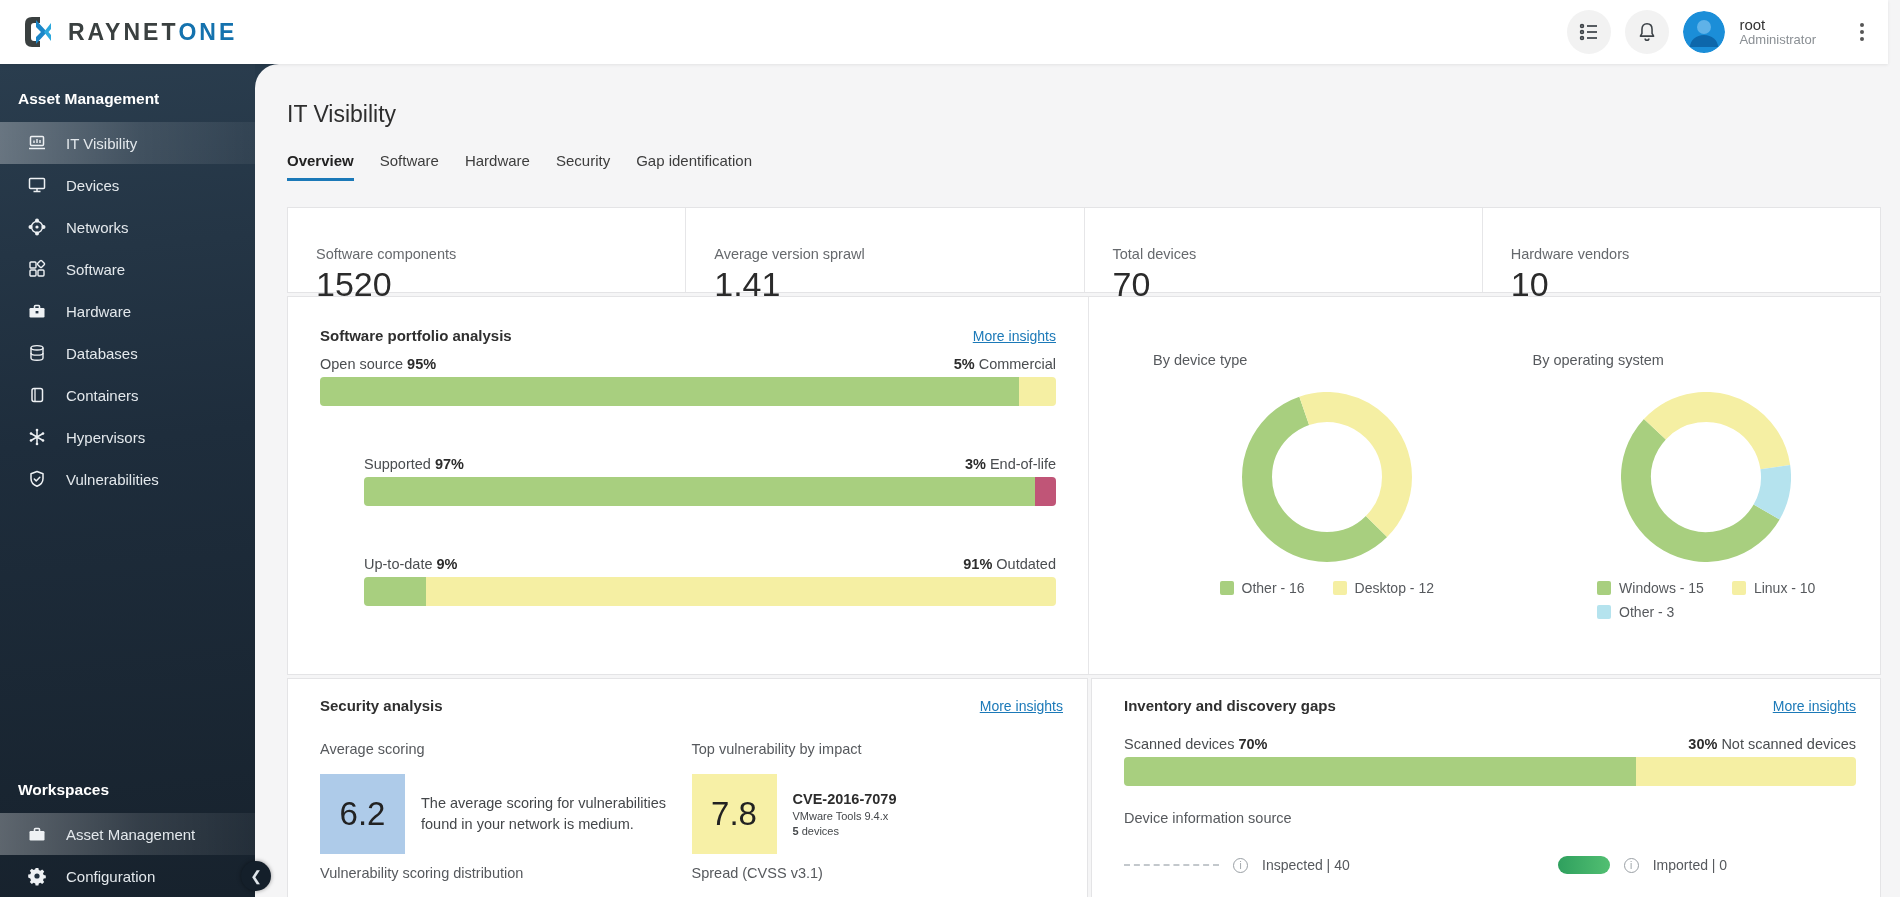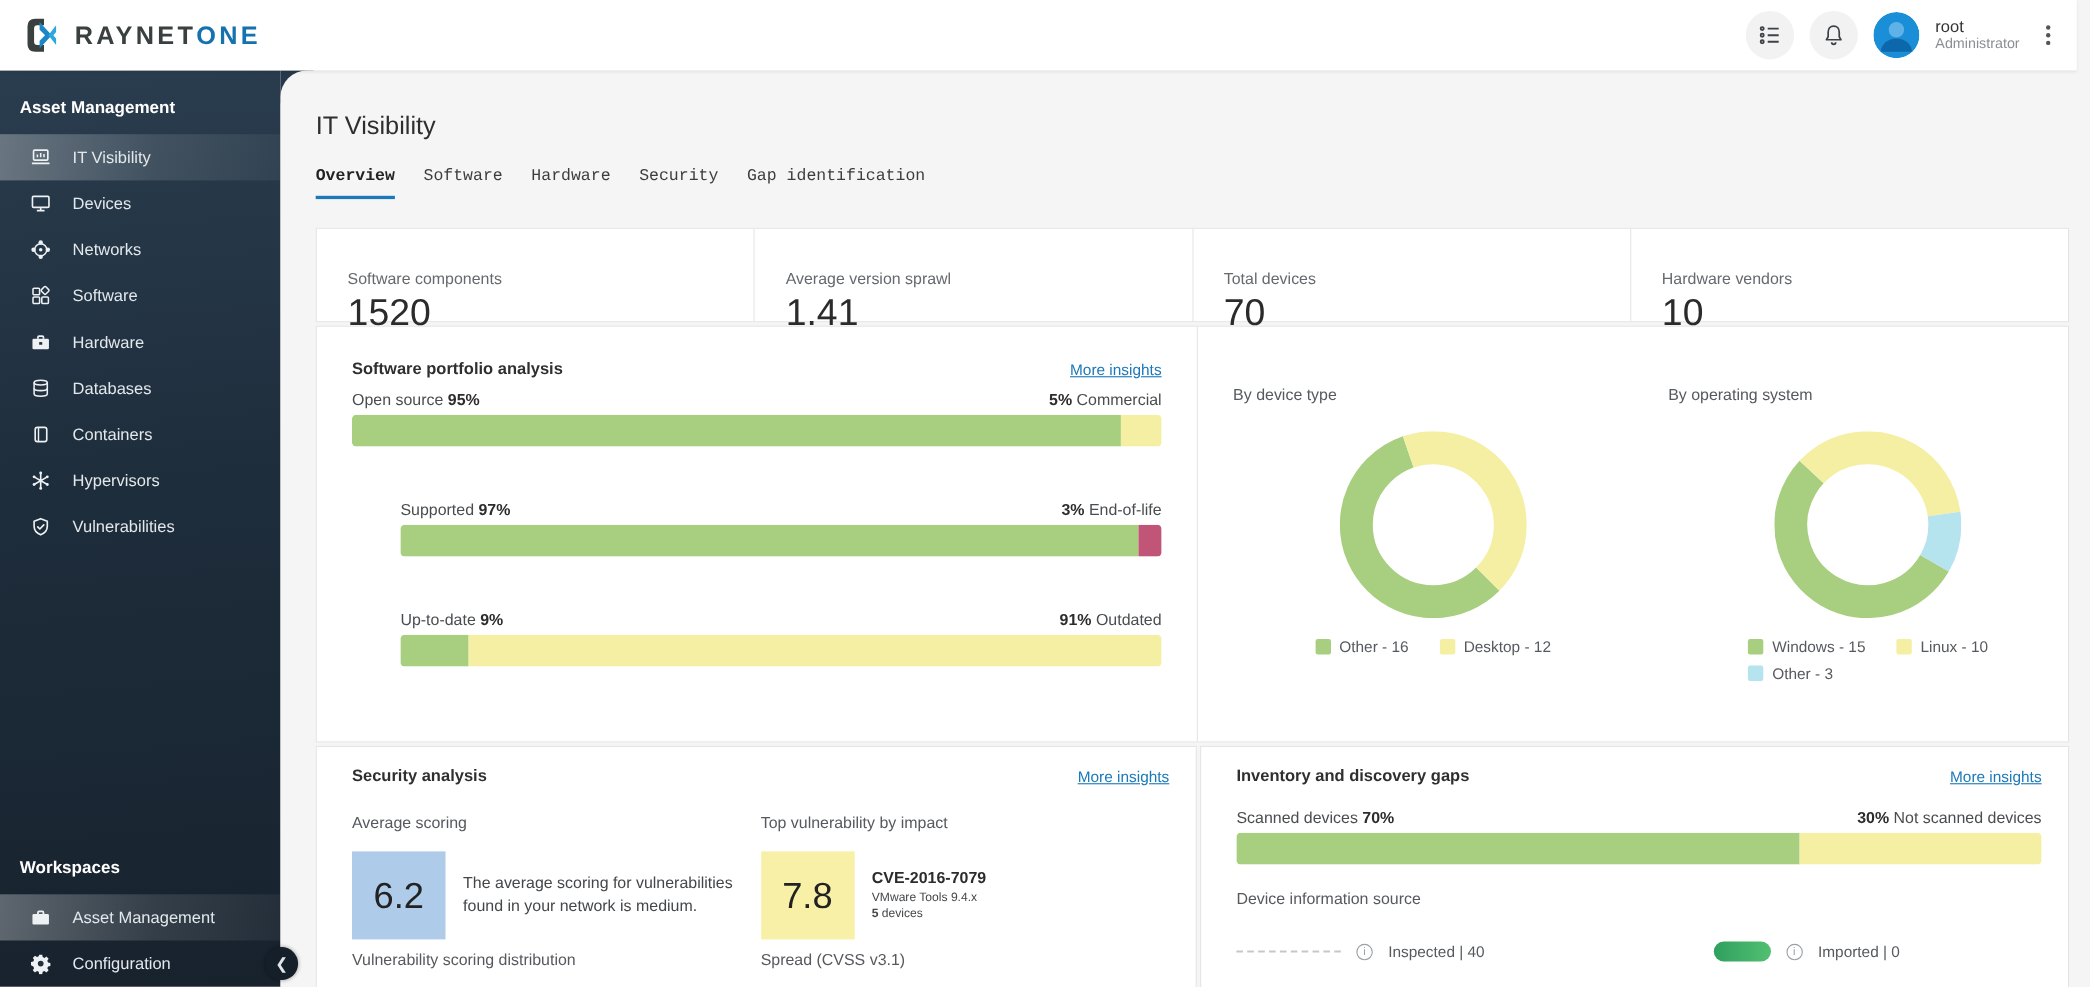--- a/index.html
+++ b/index.html
@@ -10,21 +10,21 @@
   .header { position:absolute; left:0; top:0; width:1888px; height:64px; background:#fff; z-index:30;
     display:flex; align-items:center; justify-content:space-between; padding:0 18px 0 20px;
     box-shadow:0 1px 3px rgba(0,0,0,.08); }
   .logo { display:flex; align-items:center; gap:12px; cursor:pointer; }
   .logo-word { font-size:23px; font-weight:600; letter-spacing:3px; color:#3a4040; }
   .logo-word b { color:#1472ae; font-weight:700; }
   .hdr-right { display:flex; align-items:center; gap:14px; }
   .hdr-circle { width:44px; height:44px; border-radius:50%; background:#f2f2f2; display:flex;
     align-items:center; justify-content:center; cursor:pointer; }
   .avatar { width:42px; height:42px; border-radius:50%; overflow:hidden; cursor:pointer; }
-  .user-block { line-height:1.15; margin-right:4px; cursor:pointer; }
+  .user-block { line-height:1.15; margin-right:24px; cursor:pointer; }
   .user-name { font-size:15px; color:#333; }
   .user-role { font-size:13px; color:#8a8f94; }
   .kebab { display:flex; flex-direction:column; gap:3px; padding:6px; cursor:pointer; }
   .kebab i { width:4px; height:4px; border-radius:50%; background:#555; }
 
   
   .sidebar { position:absolute; left:0; top:64px; width:255px; height:833px;
     background:linear-gradient(175deg,#2a3d4e 0%,#1e2d3c 45%,#17222d 100%); z-index:20; }
   .side-section-title { color:#fff; font-size:15.5px; font-weight:700; padding:26px 18px 14px 18px; }
   .side-item { height:42px; display:flex; align-items:center; gap:18px; padding:0 18px 0 26px;
@@ -36,34 +36,34 @@
   .collapse-btn { position:absolute; left:241px; top:861px; width:30px; height:30px; border-radius:50%;
     background:#141f2a; color:#dfe5ea; display:flex; align-items:center; justify-content:center;
     font-size:14px; z-index:25; cursor:pointer; box-shadow:0 0 4px rgba(0,0,0,.4); }
 
   
   .main { position:absolute; left:255px; top:64px; width:1645px; height:833px;
     background:#f5f5f6; border-top-left-radius:24px; z-index:21; padding:0 20px 0 32px; }
   .corner-dark { position:absolute; left:255px; top:64px; width:30px; height:30px; background:#26394a; z-index:20; }
   .page-title { font-size:23px; color:#2e2e2e; padding-top:37px; }
   .tabs { display:flex; gap:26px; margin-top:24px; }
-  .tab { font-size:15px; color:#3d3d3d; padding-bottom:9px; cursor:pointer;font-family:Liberation Mono, monospace; }
+  .tab { font-size:15px; color:#3d3d3d; padding-bottom:9px; cursor:pointer; }
   .tab.active { font-weight:700; color:#222; border-bottom:3px solid #1b79b8; }
 
   .card { background:#fff; border:1px solid #e4e4e6; }
 
   
   .stats-row { display:flex; width:1594px; height:86px; margin-top:26px; }
   .stat-cell { flex:1; padding:38px 0 0 28px; border-right:1px solid #e6e6e8; }
   .stat-cell:last-child { border-right:none; }
   .stat-label { font-size:14.5px; color:#66696d; }
   .stat-value { font-size:34px; color:#2b2b2b; margin-top:3px; }
 
   
-  .charts-row { display:flex; width:1594px; height:379px; margin-top:3px; }
+  .charts-row { display:flex; width:1594px; height:379px; margin-top:3px;gap:32px; }
   .pane-left { width:801px; padding:30px 32px; border-right:1px solid #e6e6e8; }
   .pane-right { flex:1; display:flex; padding-top:30px; }
   .sec-head { display:flex; justify-content:space-between; align-items:center; }
   .sec-title { font-size:15px; font-weight:700; color:#2f2f2f; }
   .more-link { font-size:14px; color:#1b79b8; text-decoration:underline; cursor:pointer; }
 
   .bar-row { margin-top:12px; }
   .bar-row + .bar-row { margin-top:50px;margin-left:44px; }
   .bar-labels { display:flex; justify-content:space-between; font-size:14.5px; color:#4a4d50; }
   .bar-labels b { color:#2c2c2c; }

